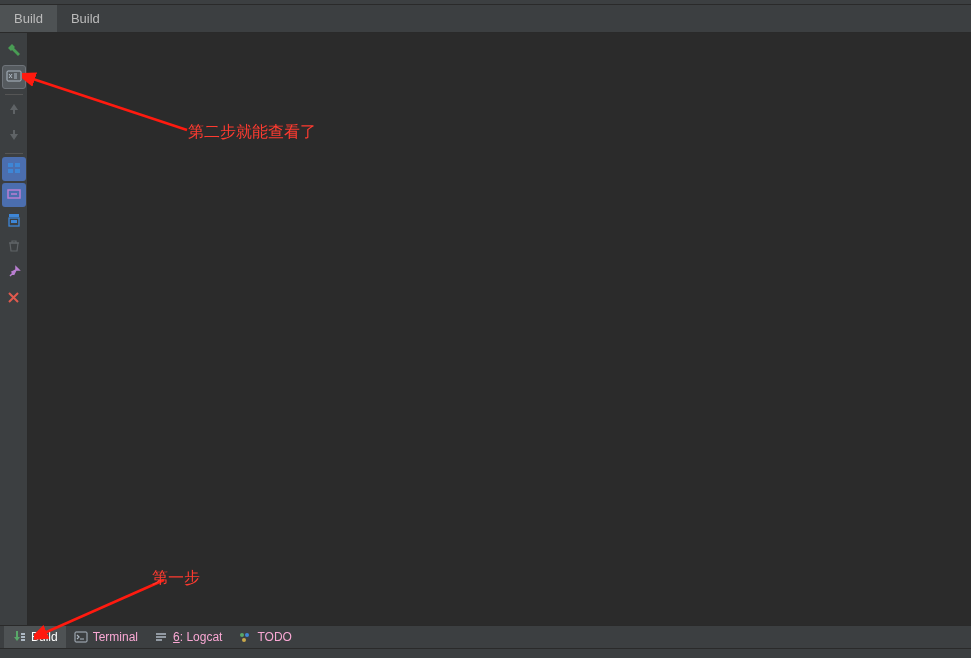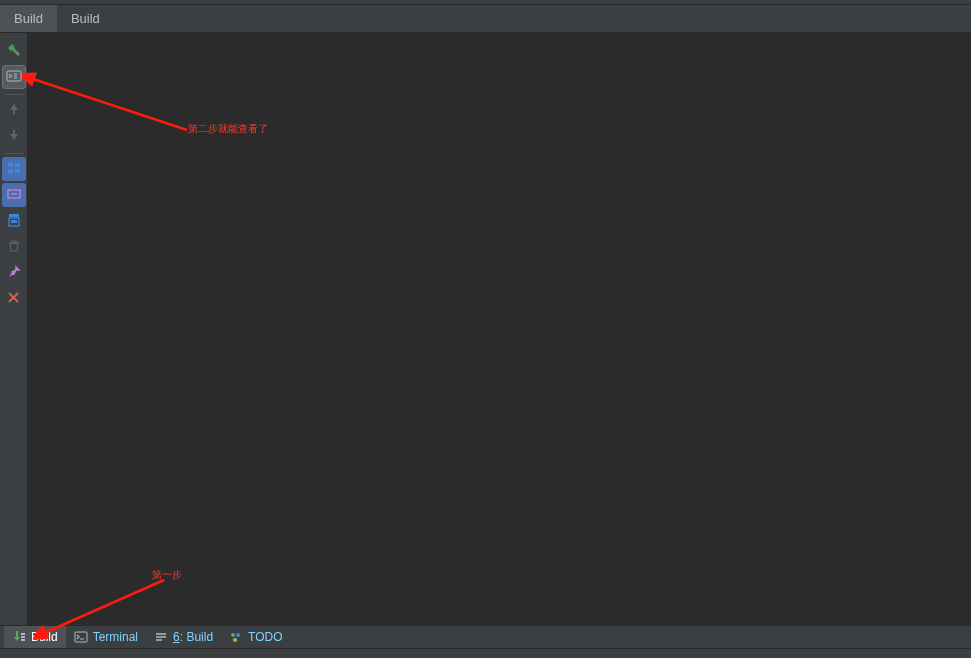--- a/index.html
+++ b/index.html
@@ -88,21 +88,21 @@
       align-items: center;
       border-top: 1px solid #2a2a2a;
       padding-left: 4px;
     }
     .bottom-item {
       display: flex;
       align-items: center;
       padding: 0 8px;
       height: 100%;
       cursor: pointer;
-      color: #7dd3fc;
+      color: #f9a8d4;
       font-size: 12px;
     }
     .bottom-item.active {
       background: #4e5254;
       color: #fff;
     }
     .bottom-item .bicon {
       margin-right: 5px;
       display: inline-flex;
       width: 14px;
@@ -118,21 +118,21 @@
       background: #3c3f41;
       border-top: 1px solid #2a2a2a;
       overflow: hidden;
       padding-left: 6px;
       display: flex;
       align-items: flex-start;
     }
     .annotation {
       position: absolute;
       color: #ff3b30;
-      font-size: 10px;
+      font-size: 16px;
       font-family: "Microsoft YaHei", "SimHei", sans-serif;
       pointer-events: none;
     }
     svg.arrow {
       position: absolute;
       pointer-events: none;
     }
   </style>
 </head>
 <body>
@@ -269,21 +269,21 @@
     </span>
     <span>Terminal</span>
   </div>
 
   <div class="bottom-item">
     <span class="bicon">
       <svg width="14" height="14" viewBox="0 0 14 14">
         <path d="M2 4 L12 4 M2 7 L12 7 M2 10 L8 10" stroke="#aeb9c4" stroke-width="1.5"></path>
       </svg>
     </span>
-    <span><span class="und">6</span><span>: Build</span></span>
+    <span><span class="und">6</span><span>: Logcat</span></span>
   </div>
 
   <div class="bottom-item">
     <span class="bicon">
       <svg width="14" height="14" viewBox="0 0 14 14">
         <circle cx="4" cy="5" r="2" fill="#59a869"></circle>
         <circle cx="9" cy="5" r="2" fill="#3e86d6"></circle>
         <circle cx="6" cy="10" r="2" fill="#c9a84a"></circle>
       </svg>
     </span>

